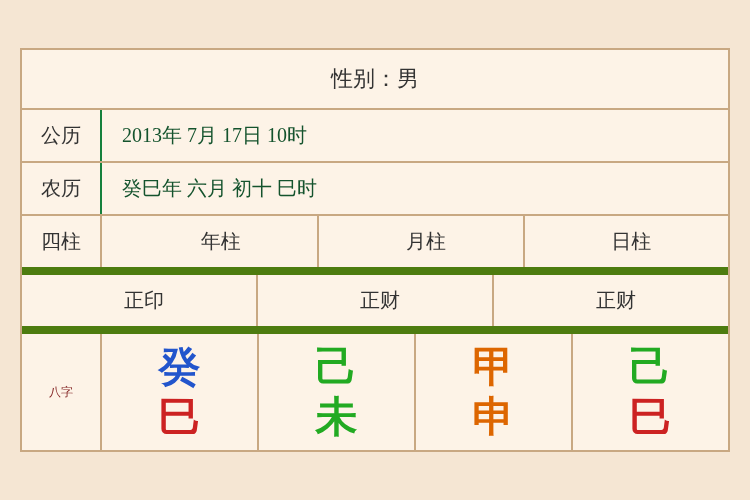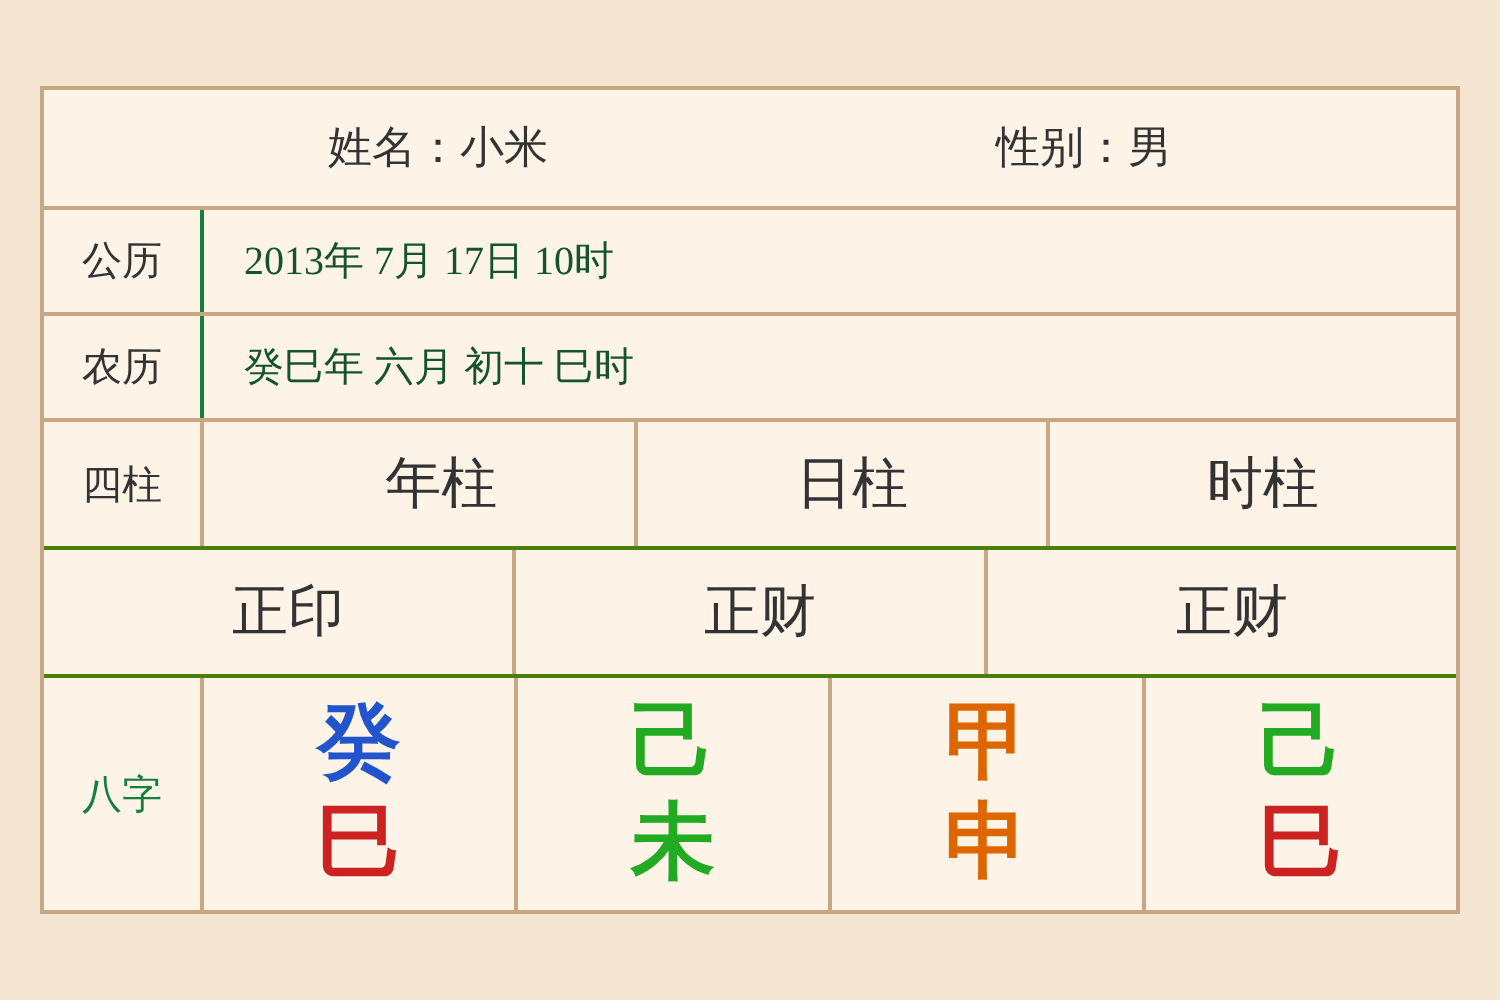--- a/index.html
+++ b/index.html
@@ -49,21 +49,21 @@
     .content-cell {
       flex: 1;
       display: flex;
       align-items: center;
       padding: 12px 20px;
       font-size: 20px;
       color: #14532d;
     }
     .grid-row {
       display: flex;
-      border-bottom: 2px solid #4d7c0f;
+      border-bottom: 8px solid #4d7c0f;
       gap: 12px;
     }
     .grid-label {
       width: 80px;
       min-width: 80px;
       display: flex;
       align-items: center;
       justify-content: center;
       font-size: 20px;
       color: #333;
@@ -73,41 +73,41 @@
     }
     .grid-cells {
       flex: 1;
       display: flex;
     }
     .grid-cell {
       flex: 1;
       display: flex;
       align-items: center;
       justify-content: center;
-      font-size: 28px;
+      font-size: 20px;
       color: #333;
       border-right: 2px solid #c8a882;
       padding: 12px 5px;
       text-align: center;
       margin-left: 10px;
     }
     .grid-cell:last-child {
       border-right: none;
     }
     .bazi-row {
       display: flex;
     }
     .bazi-label {
       width: 80px;
       min-width: 80px;
       display: flex;
       align-items: center;
       justify-content: center;
-      font-size: 20px;
-      color: #15803d;
+      font-size: 12px;
+      color: #7f1d1d;
       border-right: 2px solid #c8a882;
       padding: 16px 5px;
       background-color: #fdf3e7;
     }
     .bazi-cells {
       flex: 1;
       display: flex;
     }
     .bazi-cell {
       flex: 1;
@@ -131,40 +131,39 @@
     .color-green { color: #22aa22; }
     .color-orange { color: #dd6600; }
     .color-red { color: #cc2222; }
   </style>
 </head>
 <body>
 
 <div class="container">
 
   <div class="header-row">
-    <span class="header-item">姓名：小米</span>
     <span class="header-item">性别：男</span>
   </div>
 
   <div class="data-row">
     <div class="label-cell">公历</div>
     <div class="content-cell">2013年 7月 17日 10时</div>
   </div>
 
   <div class="data-row">
     <div class="label-cell">农历</div>
     <div class="content-cell">癸巳年 六月 初十 巳时</div>
   </div>
 
   <div class="grid-row">
     <div class="grid-label">四柱</div>
     <div class="grid-cells">
       <div class="grid-cell">年柱</div>
+      <div class="grid-cell">月柱</div>
       <div class="grid-cell">日柱</div>
-      <div class="grid-cell">时柱</div>
     </div>
   </div>
 
   <div class="grid-row">
     <div class="grid-cells">
       <div class="grid-cell">正印</div>
       <div class="grid-cell">正财</div>
       <div class="grid-cell">正财</div>
     </div>
   </div>

